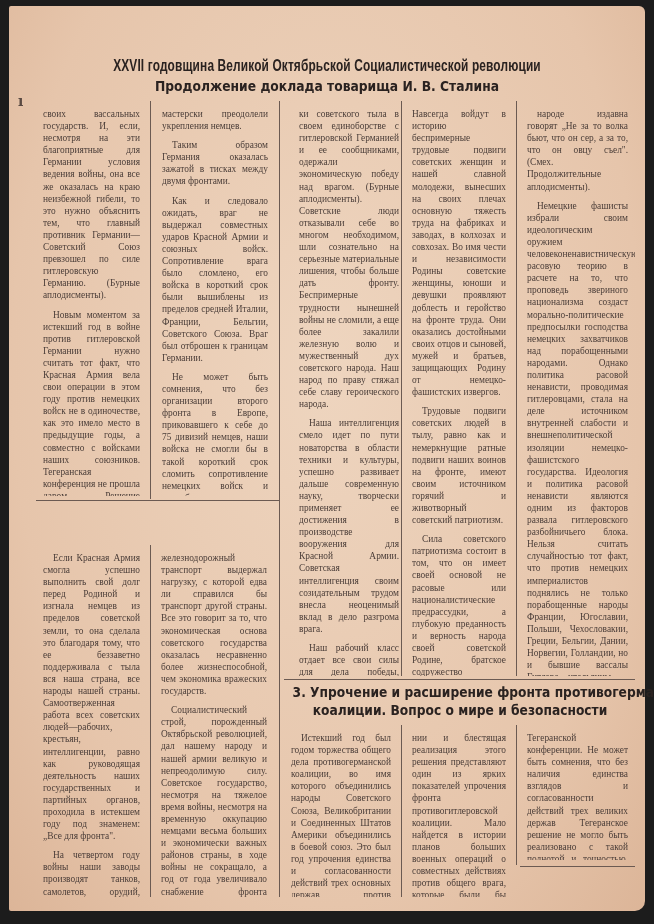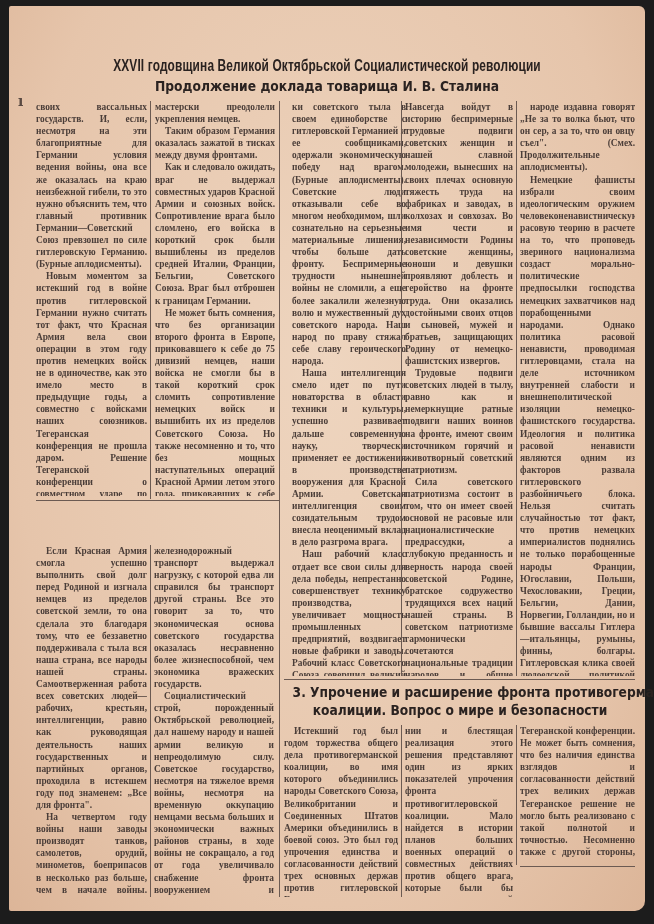--- a/index.html
+++ b/index.html
@@ -21,21 +21,21 @@
   }
   .subtitle {
     position:absolute; left:0; width:654px; top:78px; text-align:center;
     font-family:"DejaVu Sans", sans-serif; font-weight:bold; font-size:14px; color:#2a2220;
     transform:scaleX(0.88); transform-origin:center; white-space:nowrap;
   }
   .col {
     position:absolute; font-family:"Liberation Serif", serif; font-size:9.4px; line-height:12.1px;
     color:#4a3d38; text-align:justify; overflow:hidden;
   }
-  .col p { margin:0; text-indent:10px;font-weight:bold; }
+  .col p { margin:7px; text-indent:10px; }
   .col p.noindent { text-indent:0; }
   .rule-v { position:absolute; width:1px; background:#6b5a52; }
   .rule-h { position:absolute; height:1px; background:#6b5a52; }
   .sec-head {
     position:absolute; font-family:"DejaVu Sans", sans-serif; font-weight:bold; color:#2a2220;
     text-align:center; line-height:19px; white-space:nowrap;
   }
   .footer-note {
     position:absolute; left:520px; top:925px; width:118px; text-align:center;
     font-family:Liberation Serif, serif; font-weight:bold; font-size:10.5px; color:#3a2e2a;

